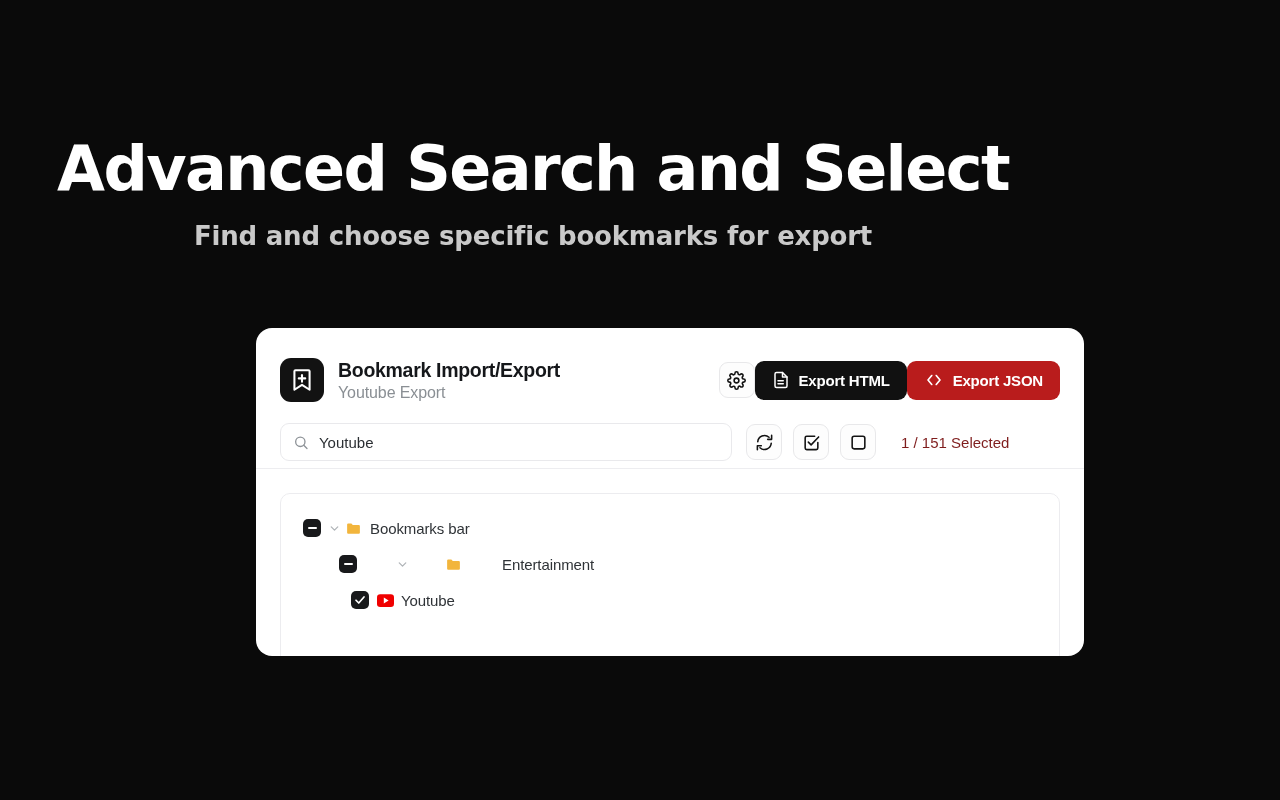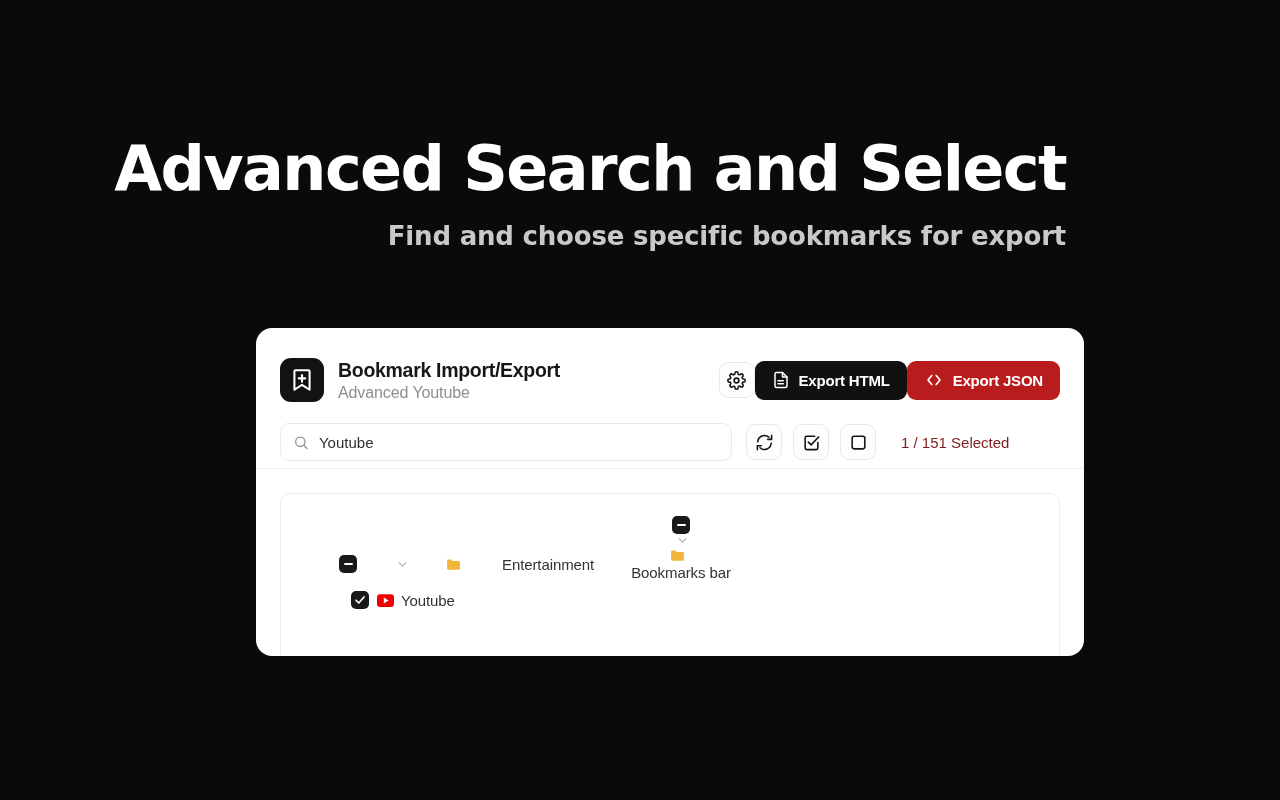--- a/index.html
+++ b/index.html
@@ -5,21 +5,21 @@
   * { box-sizing: border-box; margin: 0; padding: 0; }
   html, body {
     width: 1280px; height: 800px;
     background: #0a0a0a;
     font-family: "Liberation Sans", sans-serif;
     overflow: hidden;
   }
   .page { position: relative; width: 1280px; height: 800px; }
 
   
-  .hero { position: absolute; left: 0; top: 0; width: 1066px; text-align: right; }
+  .hero { position: absolute; left: 0; top: 0; width: 1066px; text-align: center; }
   .hero-title {
     margin-top: 133px;
     font-size: 62px;
     font-weight: 700;
     letter-spacing: -1.6px;
     color: #ffffff;
     line-height: 1.15;
     font-family: "DejaVu Sans", sans-serif;
   }
   .hero-subtitle {
@@ -126,21 +126,21 @@
     border-radius: 10px;
     height: 190px;
     padding: 22px 0 0 22px;
     background: #fff;
   }
   .tree-row {
     display: flex; align-items: center;
     height: 24px;
     margin-bottom: 12px;
   }
-  .tree-row.lvl1 { margin-left: 0; flex-direction: column; }
+  .tree-row.lvl1 { margin-left: 0; }
   .tree-row.lvl2 { margin-left: 36px; gap: 32px; }
   .tree-row.lvl3 { margin-left: 48px; }
 
   .cb {
     width: 18px; height: 18px;
     border-radius: 5px;
     background: #18191b;
     display: flex; align-items: center; justify-content: center;
     flex: 0 0 auto;
     cursor: pointer;
@@ -170,21 +170,21 @@
       <div class="app-logo">
         <svg width="26" height="26" viewBox="0 0 24 24" fill="none" stroke="#ffffff" stroke-width="1.9" stroke-linecap="round" stroke-linejoin="round">
           <path d="M6 3h12a1 1 0 0 1 1 1v17l-7-4.5L5 21V4a1 1 0 0 1 1-1z"></path>
           <line x1="12" y1="7.5" x2="12" y2="13.5"></line>
           <line x1="9" y1="10.5" x2="15" y2="10.5"></line>
         </svg>
       </div>
 
       <div class="app-titles">
         <div class="app-title">Bookmark Import/Export</div>
-        <div class="app-subtitle">Advanced Youtube</div>
+        <div class="app-subtitle">Youtube Export</div>
       </div>
 
       <div class="header-actions">
 
         <div class="icon-btn">
           <svg width="19" height="19" viewBox="0 0 24 24" fill="none" stroke="#141414" stroke-width="2" stroke-linecap="round" stroke-linejoin="round">
             <circle cx="12" cy="12" r="3"></circle>
             <path d="M19.4 15a1.65 1.65 0 0 0 .33 1.82l.06.06a2 2 0 1 1-2.83 2.83l-.06-.06a1.65 1.65 0 0 0-1.82-.33 1.65 1.65 0 0 0-1 1.51V21a2 2 0 1 1-4 0v-.09A1.65 1.65 0 0 0 9 19.4a1.65 1.65 0 0 0-1.82.33l-.06.06a2 2 0 1 1-2.83-2.83l.06-.06a1.65 1.65 0 0 0 .33-1.82 1.65 1.65 0 0 0-1.51-1H3a2 2 0 1 1 0-4h.09A1.65 1.65 0 0 0 4.6 9a1.65 1.65 0 0 0-.33-1.82l-.06-.06a2 2 0 1 1 2.83-2.83l.06.06A1.65 1.65 0 0 0 9 4.6a1.65 1.65 0 0 0 1-1.51V3a2 2 0 1 1 4 0v.09a1.65 1.65 0 0 0 1 1.51 1.65 1.65 0 0 0 1.82-.33l.06-.06a2 2 0 1 1 2.83 2.83l-.06.06a1.65 1.65 0 0 0-.33 1.82V9a1.65 1.65 0 0 0 1.51 1H21a2 2 0 1 1 0 4h-.09a1.65 1.65 0 0 0-1.51 1z"></path>
           </svg>
         </div>

